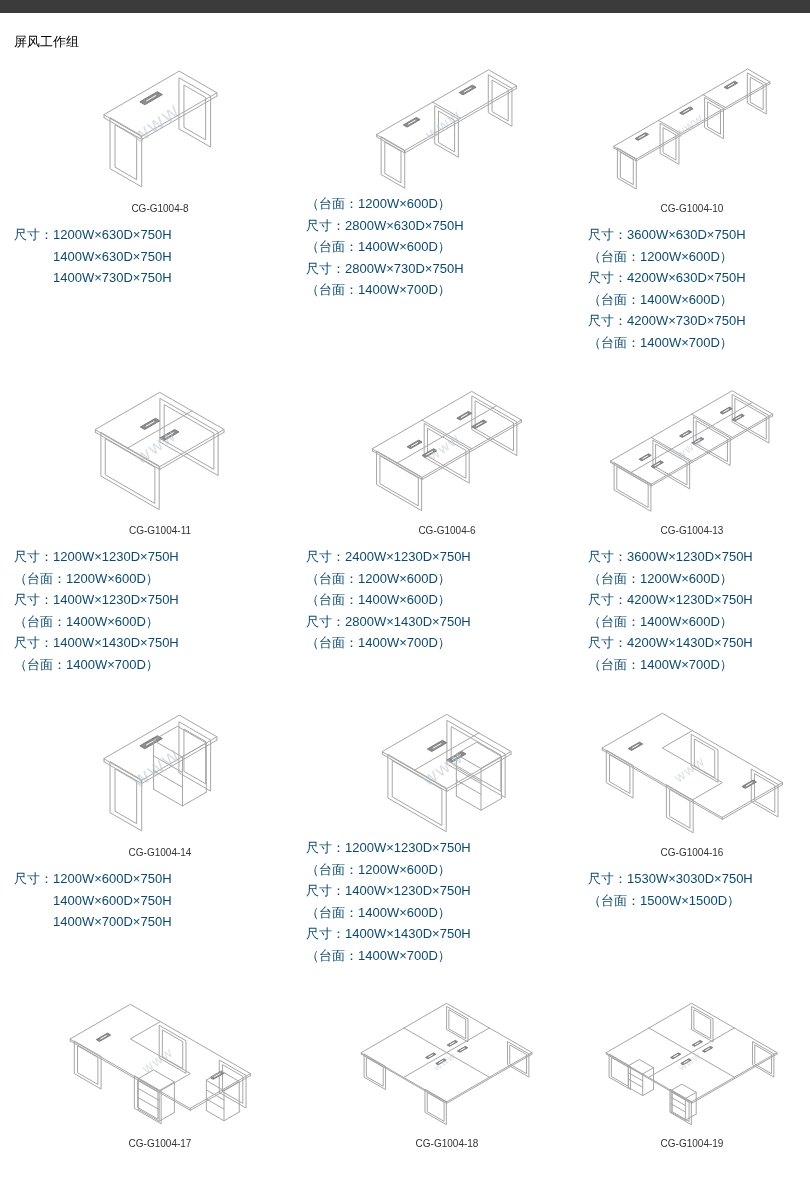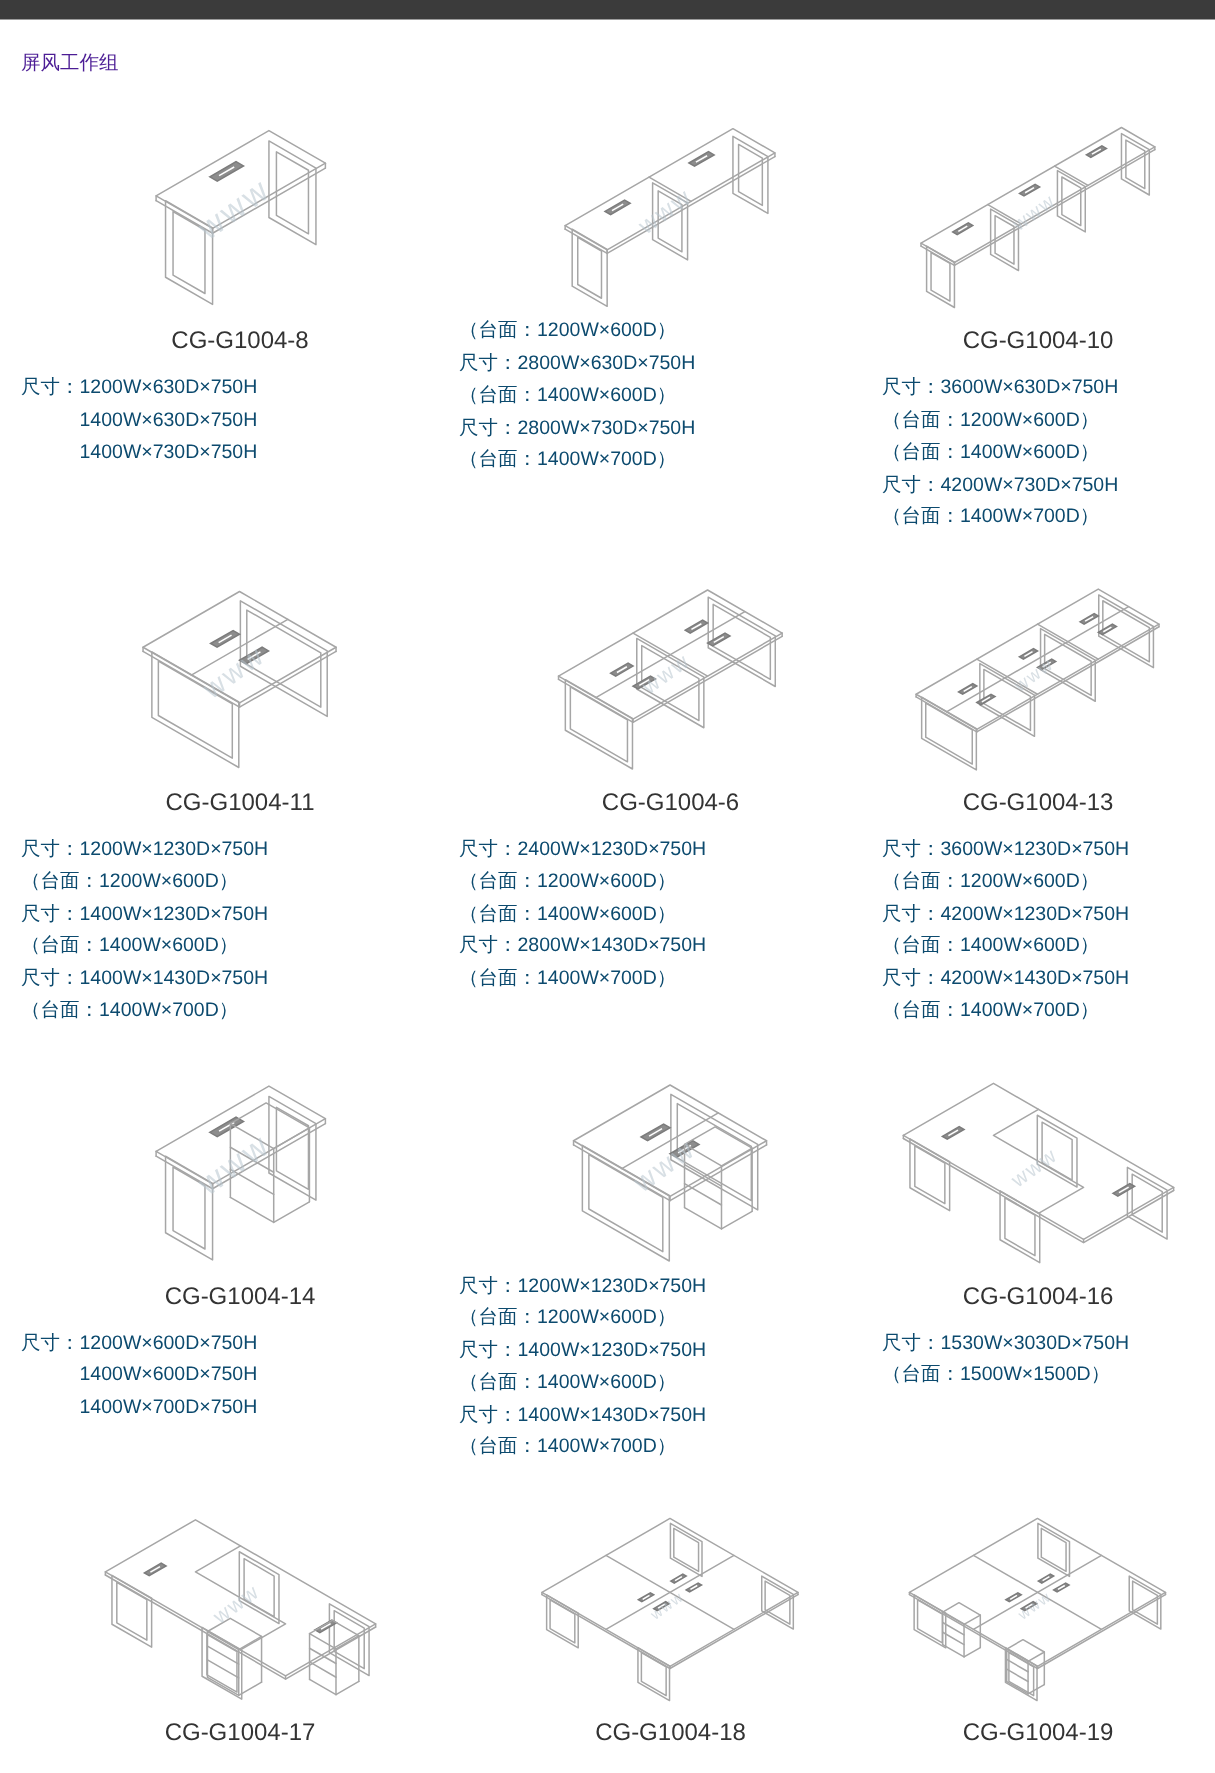--- a/index.html
+++ b/index.html
@@ -1,25 +1,25 @@
 <!DOCTYPE html>
 <html><head>
 <meta charset="utf-8">
 <style>
   *{box-sizing:border-box;margin:0;padding:0}
   html,body{background:#fff}
   body{width:810px;height:1182px;overflow:hidden;font-family:"Liberation Sans","DejaVu Sans",sans-serif;color:#333}
   .topbar{height:13px;background:#3b3b3b;width:100%}
   .page{padding:20px 14px 0 14px}
-  .page-title{font-size:13px;color:#4c1d95;margin-bottom:18px}
+  .page-title{font-size:13px;color:#000000;margin-bottom:2px}
   .grid{display:grid;grid-template-columns:292px 282px 1fr}
   .cell{margin-bottom:22px}
   .fig{height:128px;margin-top:12px;display:flex;align-items:center;justify-content:center}
   .fig svg{display:block}
-  .code{text-align:center;font-size:16px;color:#333;margin:10px 0 10px 0}
+  .code{text-align:center;font-size:10px;color:#333;margin:10px 0 10px 0}
   .specs{font-size:13px;color:#0c4a6e}
   .spec-line{line-height:21.5px;white-space:nowrap}
   .spec-line.indent{padding-left:39px}
   
   .ln{fill:none;stroke:#a6a6a6;stroke-width:1;vector-effect:non-scaling-stroke;stroke-linejoin:round;stroke-linecap:round}
   .grom{fill:#8d8d8d;stroke:#7c7c7c;stroke-width:1;vector-effect:non-scaling-stroke}
   .slot{fill:none;stroke:#fff;stroke-width:1;vector-effect:non-scaling-stroke}
   .wm{fill:#b9c6cf;opacity:.55;font-size:.3px;font-family:"Liberation Sans",sans-serif;letter-spacing:.03px}
 </style>
 </head>
@@ -114,20 +114,21 @@
               <polygon points="2.572,-2.125 2.814,-2.265 2.884,-2.225 2.641,-2.085" class="grom"></polygon>
               <polyline points="2.659,-2.135 2.797,-2.215" class="slot"></polyline>
               <text class="wm" text-anchor="middle" transform="translate(1.819,-1.150) rotate(-36)">www</text>
             </g>
           </svg>
         </div>
         <div class="code">CG-G1004-10</div>
         <div class="specs">
           <div class="spec-line">尺寸：3600W×630D×750H</div>
           <div class="spec-line">（台面：1200W×600D）</div>
+          <div class="spec-line">尺寸：4200W×630D×750H</div>
           <div class="spec-line">（台面：1400W×600D）</div>
           <div class="spec-line">尺寸：4200W×730D×750H</div>
           <div class="spec-line">（台面：1400W×700D）</div>
         </div>
       </div>
       <div class="cell">
         <div class="fig">
           <svg viewBox="-0.070 -1.420 2.218 2.035" style="width: 137.4px; height: 126px;">
             <g>
               <polygon points="0.095,0.005 1.031,0.545 1.031,-0.160 0.095,-0.700" class="ln"></polygon>

